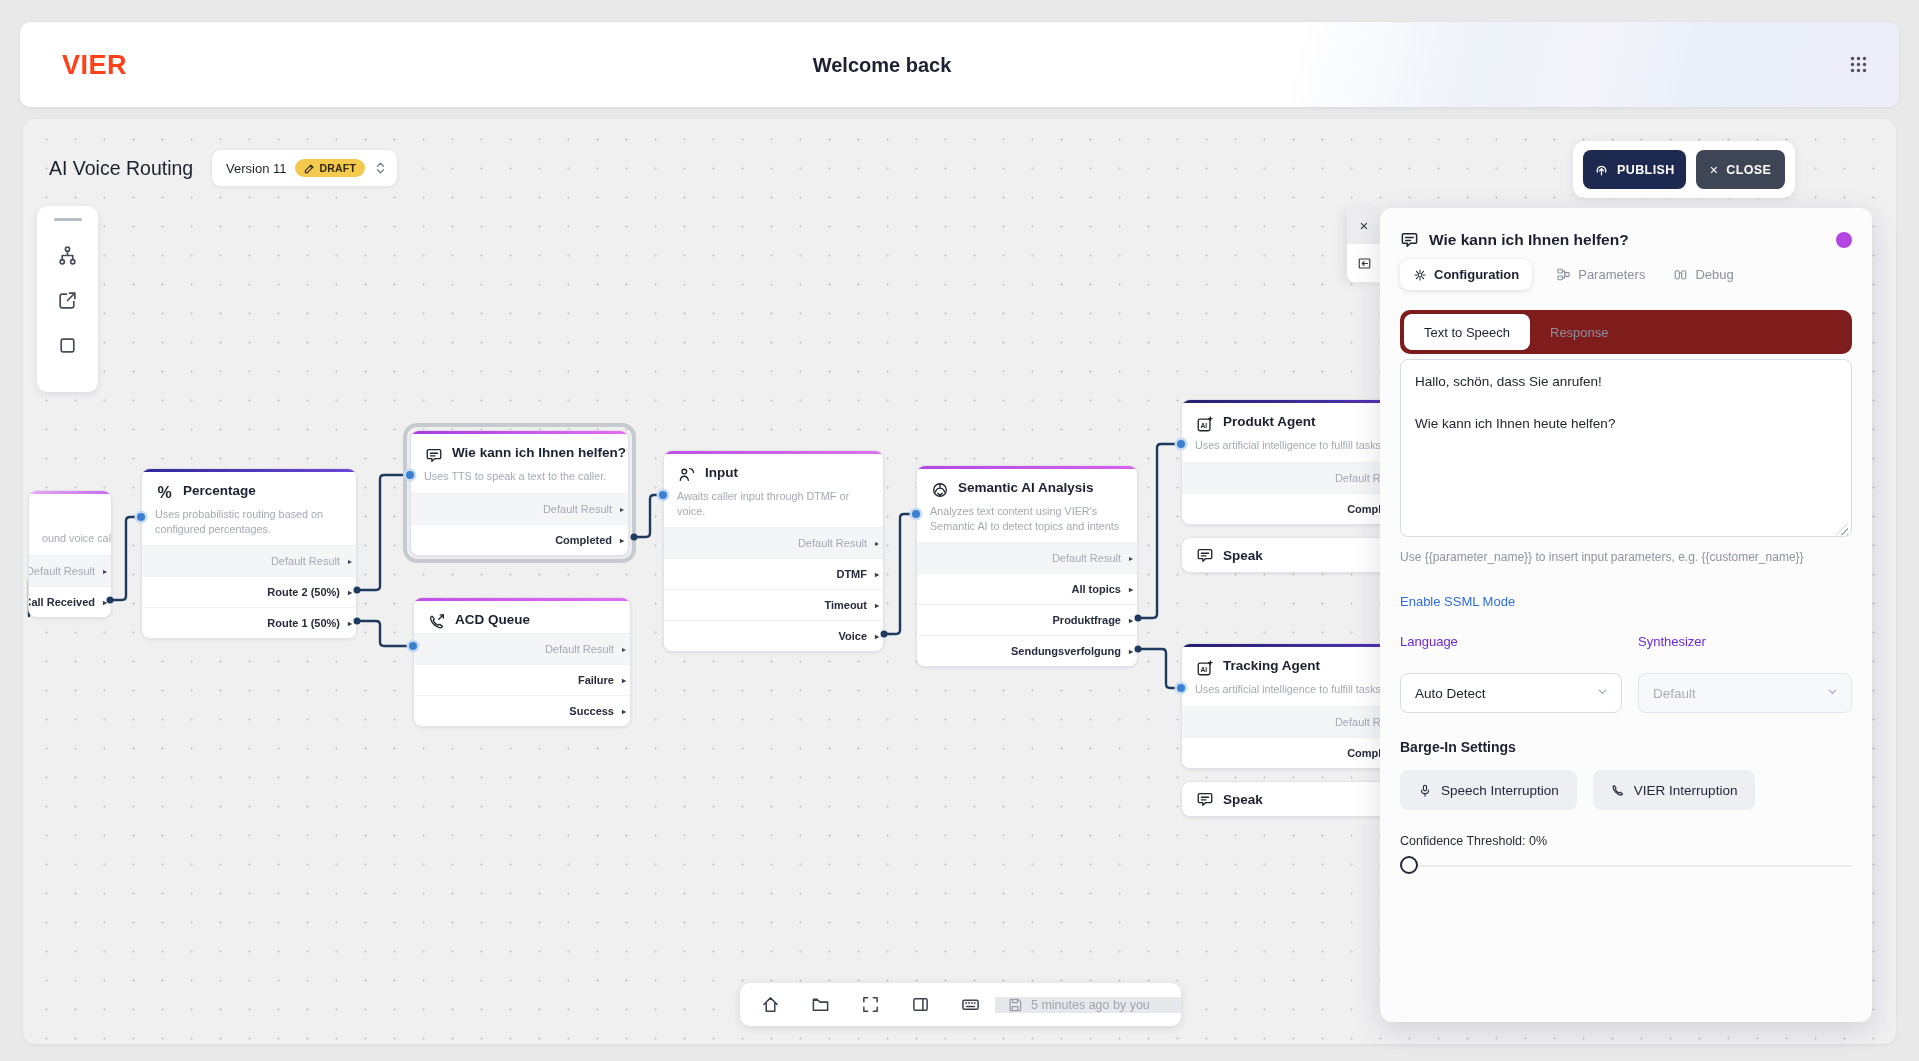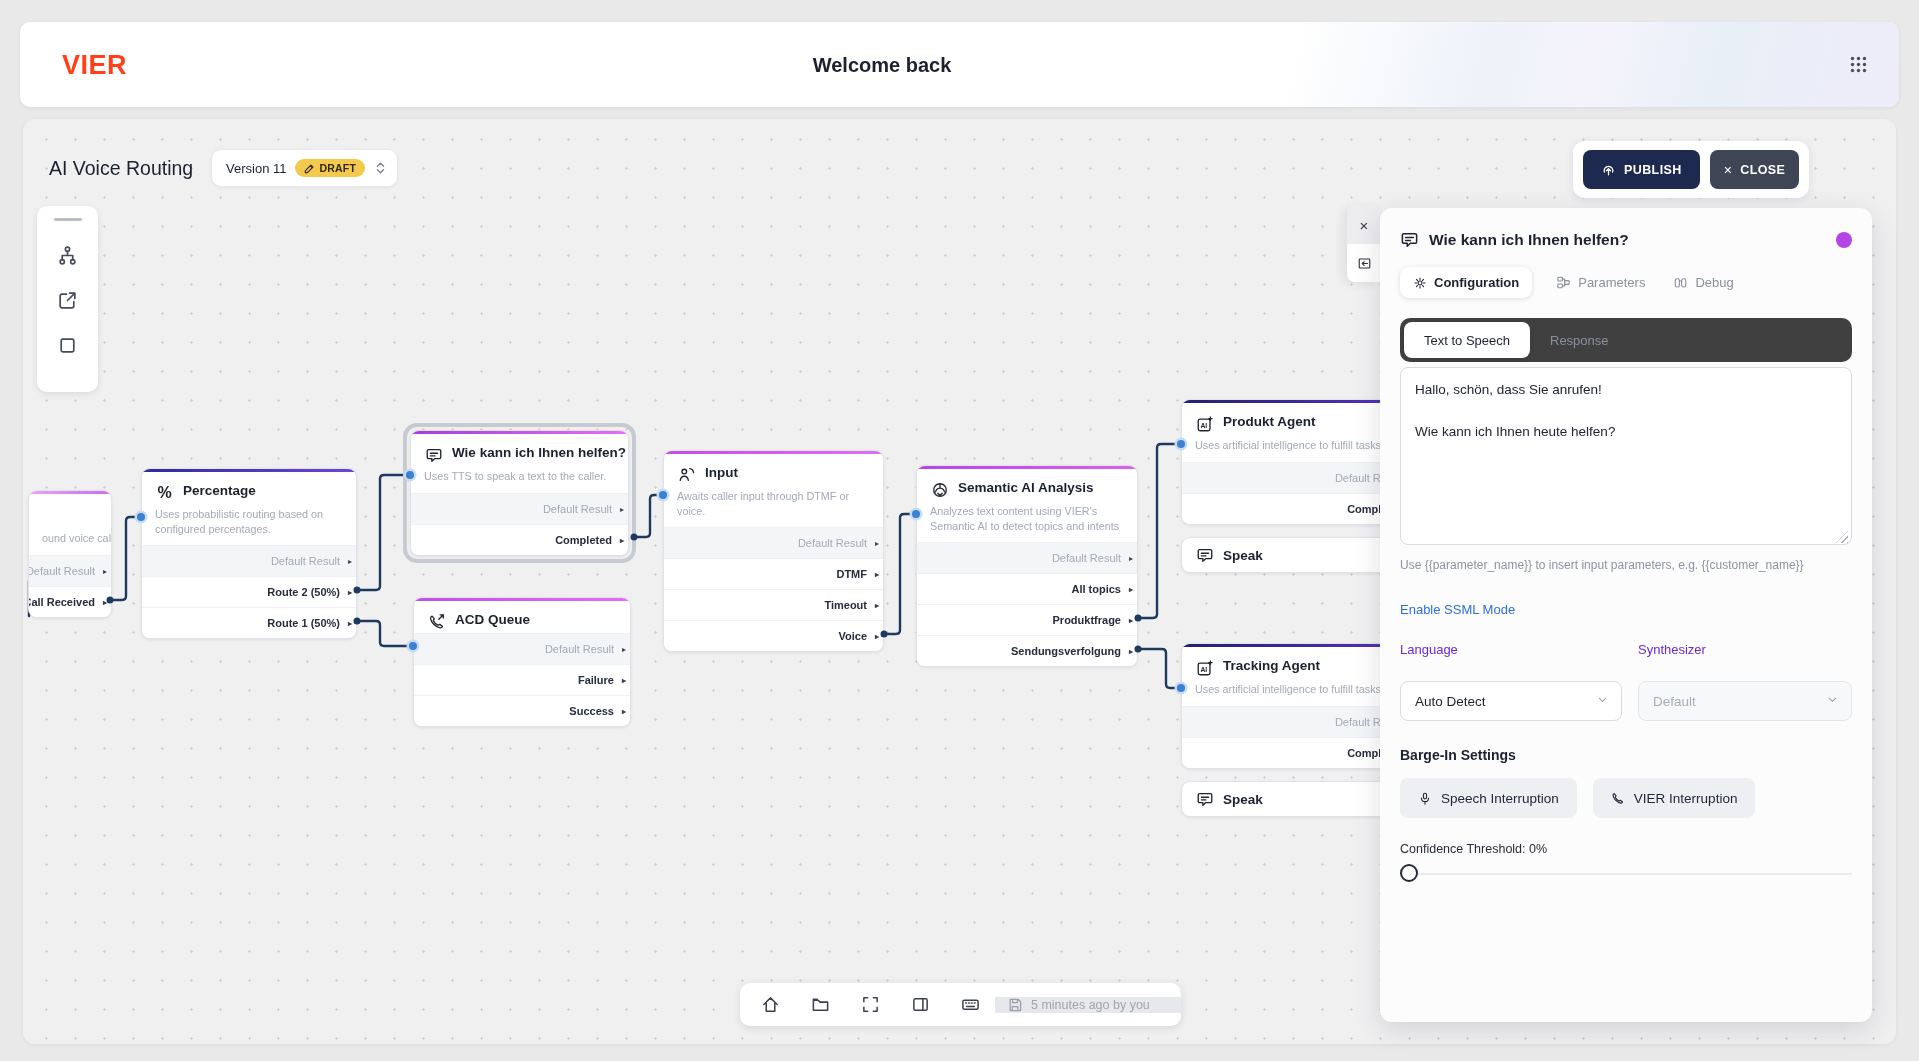--- a/index.html
+++ b/index.html
@@ -26,21 +26,21 @@
   .flow-title { position:absolute; left:26px; top:38px; font-size:19.5px; font-weight:500; color:#1c2130; z-index:4; }
   .version-box { position:absolute; left:188px; top:30px; height:38px; background:#fff; border:1px solid #e7e8ec;
     border-radius:10px; display:flex; align-items:center; gap:9px; padding:0 10px 0 14px; box-shadow:0 1px 3px rgba(20,24,40,.06); z-index:4; cursor:pointer; }
   .version-label { font-size:13px; color:#1c2130; }
   .draft-badge { display:flex; align-items:center; gap:4px; background:#f3c94e; border-radius:9px; padding:3px 9px;
     font-size:10.5px; font-weight:800; color:#33290a; letter-spacing:.2px; }
 
   .publish-island { position:absolute; left:1550px; top:22px; height:57px; background:#fff; border-radius:12px;
     box-shadow:0 2px 8px rgba(20,24,40,.1); display:flex; align-items:center; gap:10px; padding:0 10px; z-index:6; }
   .btn-publish { display:flex; align-items:center; gap:8px; background:#1e2950; color:#fff; border:none; border-radius:8px;
-    height:39px; padding:0 18px; font-family:inherit; font-size:12.5px; font-weight:800; letter-spacing:.4px; cursor:pointer; }
+    height:39px; padding:0 11px; font-family:inherit; font-size:12.5px; font-weight:800; letter-spacing:.4px; cursor:pointer; }
   .btn-close { display:flex; align-items:center; gap:8px; background:#3e4656; color:#fff; border:none; border-radius:8px;
     height:39px; padding:0 14px; font-family:inherit; font-size:12.5px; font-weight:800; letter-spacing:.4px; cursor:pointer; }
   .btn-close .x { font-size:14px; font-weight:400; }
 
   
   .palette { position:absolute; left:14px; top:87px; width:61px; height:186px; background:#fff; border-radius:10px;
     box-shadow:0 2px 6px rgba(20,24,40,.1); display:flex; flex-direction:column; align-items:center; padding-top:12px; gap:7px; z-index:5; }
   .palette .handle { width:28px; height:3px; border-radius:2px; background:#b9bdc4; margin-bottom:8px; }
   .pal-btn { width:38px; height:38px; border-radius:8px; display:flex; align-items:center; justify-content:center; cursor:pointer; }
   .pal-btn svg { stroke:#454b57; fill:none; stroke-width:1.6; stroke-linecap:round; stroke-linejoin:round; }
@@ -85,27 +85,27 @@
   .mini-btn.gray { background:#ededf0; border-radius:8px 0 0 0; font-size:15px; }
   .mini-btn svg { stroke:#30343e; fill:none; stroke-width:1.5; stroke-linecap:round; stroke-linejoin:round; }
 
   
   .panel { position:absolute; left:1380px; top:208px; width:492px; height:814px; background:#fcfcfd;
     border-radius:12px; box-shadow:0 8px 28px rgba(20,24,40,.14); z-index:8; padding:20px; }
   .p-titlerow { display:flex; align-items:center; gap:10px; margin-top:2px; }
   .p-titlerow svg { stroke:#20242e; fill:none; stroke-width:1.6; stroke-linecap:round; stroke-linejoin:round; }
   .p-title { font-size:15.5px; font-weight:700; color:#1c2130; }
   .p-dot { width:16px; height:16px; border-radius:50%; margin-left:auto; }
-  .p-tabs { display:flex; align-items:center; gap:20px; margin-top:18px; }
+  .p-tabs { display:flex; align-items:center; gap:20px; margin-top:10px; }
   .p-tab { display:flex; align-items:center; gap:7px; font-size:13px; color:#8a909d; cursor:pointer; padding:8px 4px; }
   .p-tab svg { stroke:#8a909d; fill:none; stroke-width:1.5; stroke-linecap:round; stroke-linejoin:round; }
   .p-tab.active { background:#fff; border-radius:9px; padding:8px 13px; box-shadow:0 1px 5px rgba(20,24,40,.14);
     color:#1c2130; font-weight:600; }
   .p-tab.active svg { stroke:#1c2130; }
-  .subtabs { margin-top:20px; background:#404040; border-radius:10px; height:44px; display:flex; align-items:flex-start; padding:4px; }
+  .subtabs { margin-top:20px; background:#7f1d1d; border-radius:10px; height:44px; display:flex; align-items:flex-start; padding:4px; }
   .subtab { font-size:13px; color:#8a909d; padding:0 20px; height:36px; display:flex; align-items:center; cursor:pointer; }
   .subtab.active { background:#fff; border-radius:8px; color:#1c2130; box-shadow:0 1px 4px rgba(20,24,40,.1); }
   .tts-area { position:relative; margin-top:5px; }
   .tts-area textarea { width:100%; height:178px; border:1px solid #d8dbe1; border-radius:8px; background:#fff;
     padding:12px 14px; font-family:inherit; font-size:13.5px; line-height:1.55; color:#20252f; resize:none; outline:none; }
   .resize-corner { position:absolute; right:4px; bottom:6px; width:12px; height:12px;
     background:repeating-linear-gradient(135deg, transparent 0 3px, #a7adb8 3px 4.4px); clip-path:polygon(100% 0, 100% 100%, 0 100%); }
   .hint { margin-top:9px; font-size:12px; color:#8d93a0; }
   .ssml-link { display:inline-block; margin-top:30px; font-size:13px; color:#2e6de0; cursor:pointer; text-decoration:none; }
   .sel-grid { display:flex; gap:16px; margin-top:24px; }

